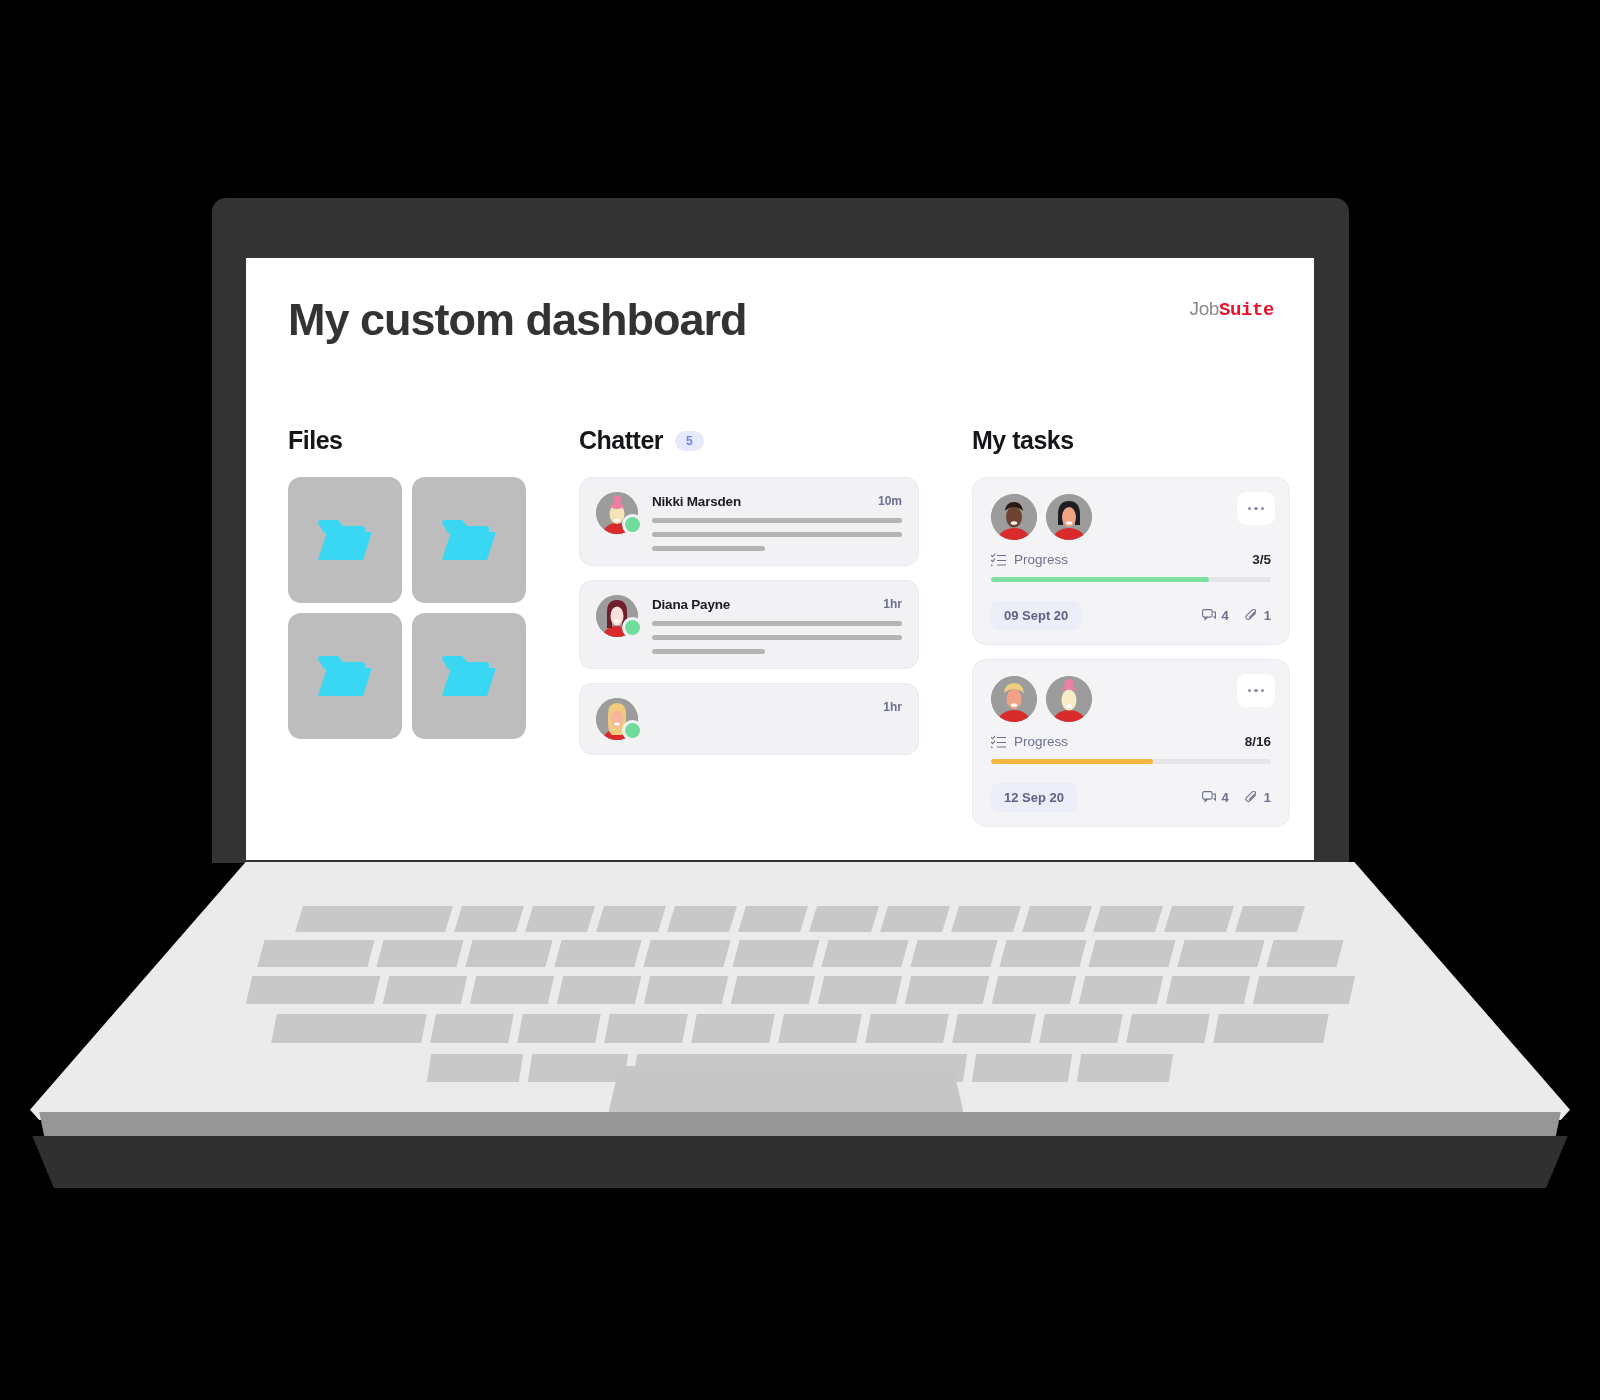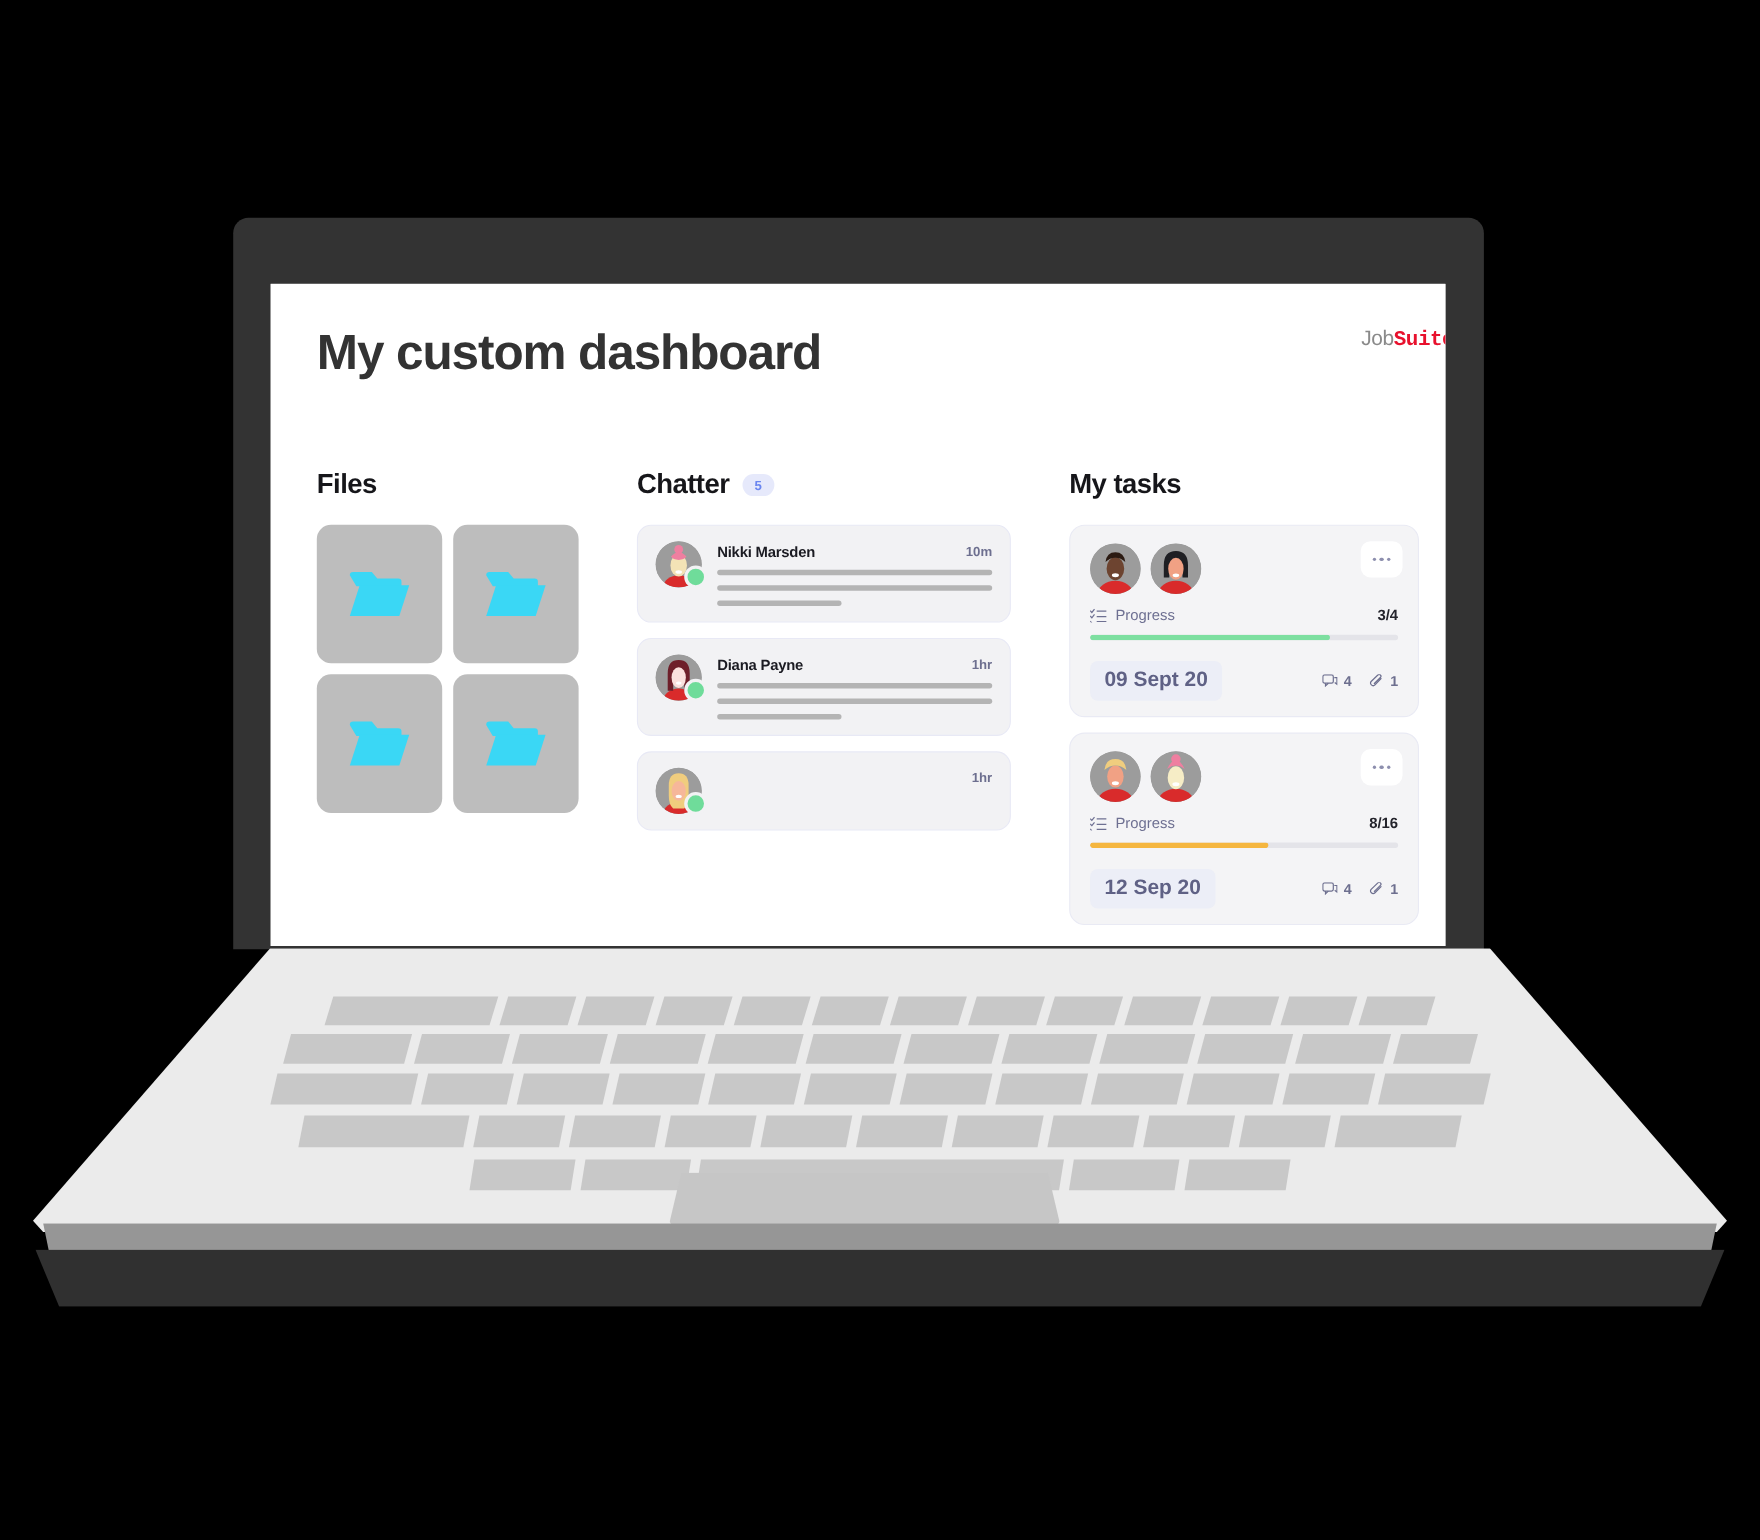--- a/index.html
+++ b/index.html
@@ -20,21 +20,21 @@
   .deck-base{position:absolute;left:26px;top:1136px;width:1548px;height:52px;background:#303030;border-radius:0 0 26px 26px;
         clip-path:polygon(0.4% 0%, 99.6% 0%, 98.2% 100%, 1.8% 100%);}
 
   .trackpad{position:absolute;left:608px;top:1066px;width:356px;height:48px;background:#c6c6c6;border-radius:6px;
         clip-path:polygon(3.2% 0%, 96.8% 0%, 100% 100%, 0% 100%);}
 
   .keys{position:absolute;left:30px;top:862px;width:1540px;height:258px;}
   .key{position:absolute;background:#c8c8c8;}
 
   
-  .page{position:absolute;left:0;top:0;width:1068px;height:602px;background:#fff;padding-left:48px;}
+  .page{position:absolute;left:0;top:0;width:1068px;height:602px;background:#fff;}
   .page-title{position:absolute;left:42px;top:36px;font-size:45px;font-weight:bold;color:#333333;letter-spacing:-1px;}
   .logo{position:absolute;right:40px;top:40px;font-size:19px;font-weight:bold;letter-spacing:-.4px;}
   .logo .job{color:#8a8a8a;font-weight:normal;}
   .logo .suite{color:#e8112d;font-weight:bold;font-family:Liberation Mono, monospace;}
 
   .cols{position:absolute;left:0;top:168px;width:1068px;}
   .col{position:absolute;top:0;}
   .col-files{left:42px;width:250px;}
   .col-chatter{left:333px;width:340px;}
   .col-tasks{left:726px;width:318px;}
@@ -66,21 +66,21 @@
   .t-av{width:46px;height:46px;border-radius:50%;background:#9c9c9c;overflow:hidden;position:relative;}
   .dots-btn{position:absolute;right:14px;top:14px;width:38px;height:33px;background:#fff;border-radius:9px;display:flex;align-items:center;justify-content:center;gap:3px;}
   .dots-btn i{width:3.5px;height:3.5px;border-radius:50%;background:#8d8fae;display:block;}
   .prog-row{display:flex;align-items:center;margin-top:12px;}
   .prog-icon{width:15px;height:13px;position:relative;margin-right:8px;}
   .prog-label{font-size:13.5px;color:#6e7092;}
   .prog-count{margin-left:auto;font-size:13.5px;font-weight:bold;color:#24242c;}
   .track{height:5px;background:#e4e4e9;border-radius:3px;margin-top:10px;overflow:hidden;}
   .fill{height:100%;border-radius:3px;}
   .task-foot{display:flex;align-items:center;margin-top:19px;}
-  .date-chip{background:#eceef7;border-radius:7px;padding:7px 13px;font-size:19px;font-weight:bold;color:#5f6185;}
+  .date-chip{background:#eceef7;border-radius:7px;padding:7px 13px;font-size:13px;font-weight:bold;color:#5f6185;}
   .meta{margin-left:auto;display:flex;align-items:center;gap:16px;color:#6d6f8f;font-size:13px;}
   .meta span{display:flex;align-items:center;gap:6px;}
 </style>
 </head>
 <body>
 
 <div class="stage">
  <div class="laptop">
 
   <div class="lid"></div>
@@ -229,21 +229,21 @@
                 </div>
 
             <div class="prog-row">
               <svg class="prog-icon" viewBox="0 0 15 13">
                     <path d="M0 2.2 l1.6 1.6 L4 .8" stroke="#6e7092" stroke-width="1.1" fill="none"></path>
                     <path d="M0 7 l1.6 1.6 L4 5.6" stroke="#6e7092" stroke-width="1.1" fill="none"></path>
                     <path d="M0 11.6 l1.6 1.6" stroke="#6e7092" stroke-width="1.1" fill="none"></path>
                     <path d="M6 2.5 h9 M6 7.5 h9 M6 12 h9" stroke="#6e7092" stroke-width="1.1"></path>
                   </svg>
               <div class="prog-label">Progress</div>
-              <div class="prog-count">3/4</div>
+              <div class="prog-count">3/5</div>
             </div>
             <div class="track">
               <div class="fill" style="width:78%;background:#7ddfa0;"></div>
             </div>
             <div class="task-foot">
               <div class="date-chip">09 Sept 20</div>
               <div class="meta">
                 <span>
                   <svg width="14" height="13" viewBox="0 0 14 13">
                         <rect x=".6" y=".6" width="9.5" height="7.5" rx="1.6" fill="none" stroke="#6d6f8f" stroke-width="1.1"></rect>

